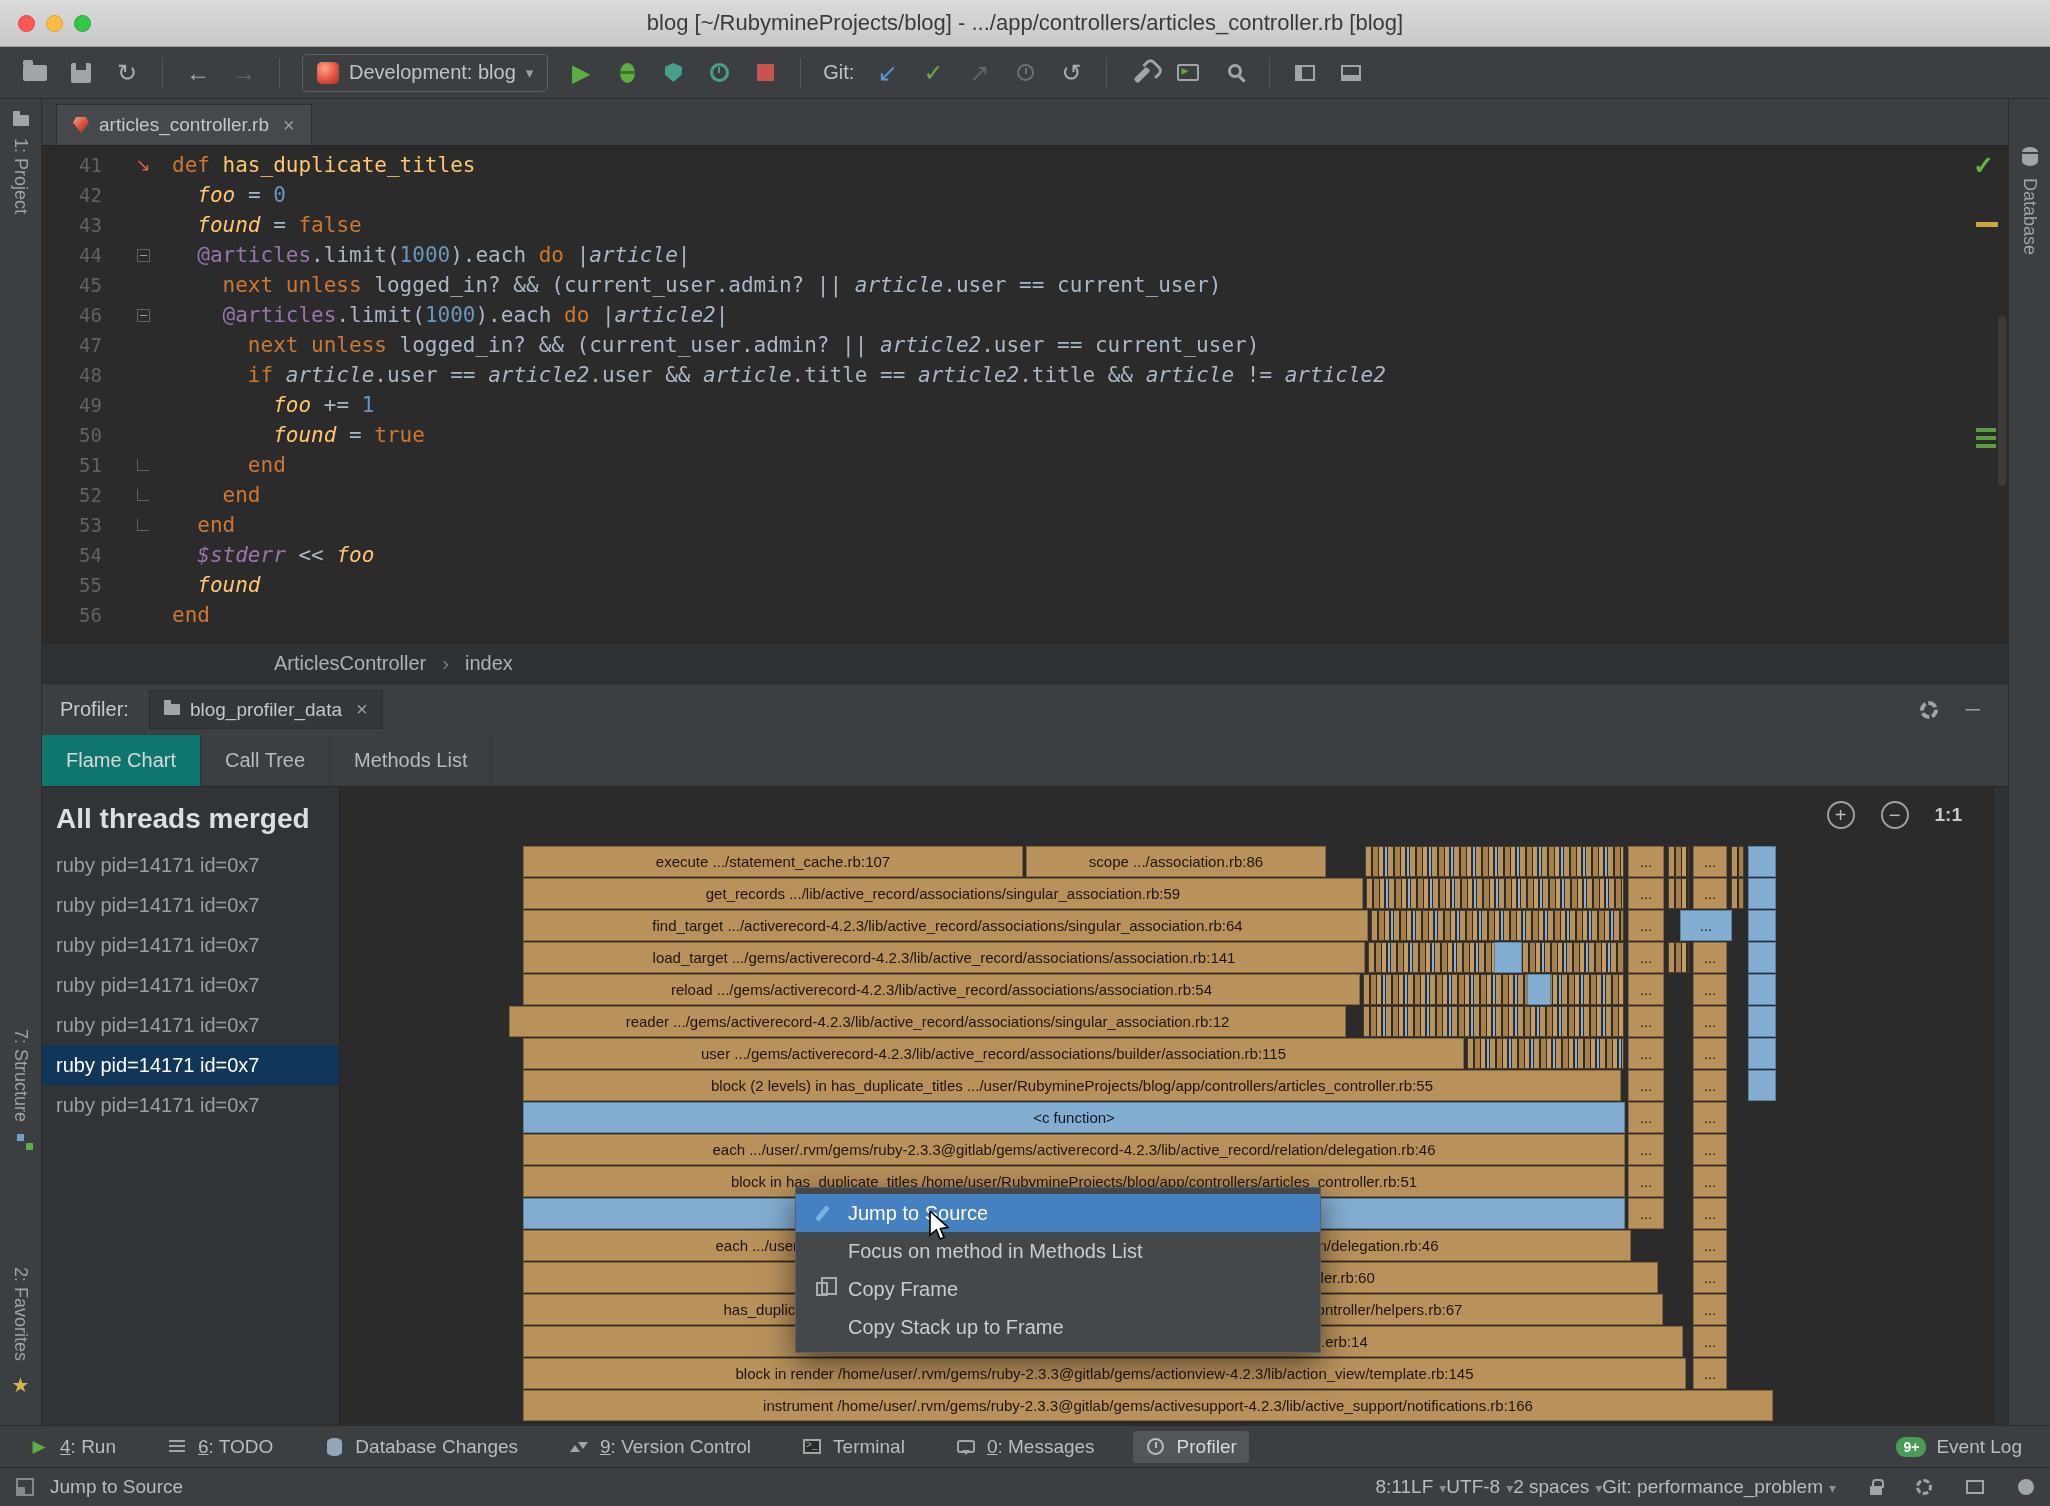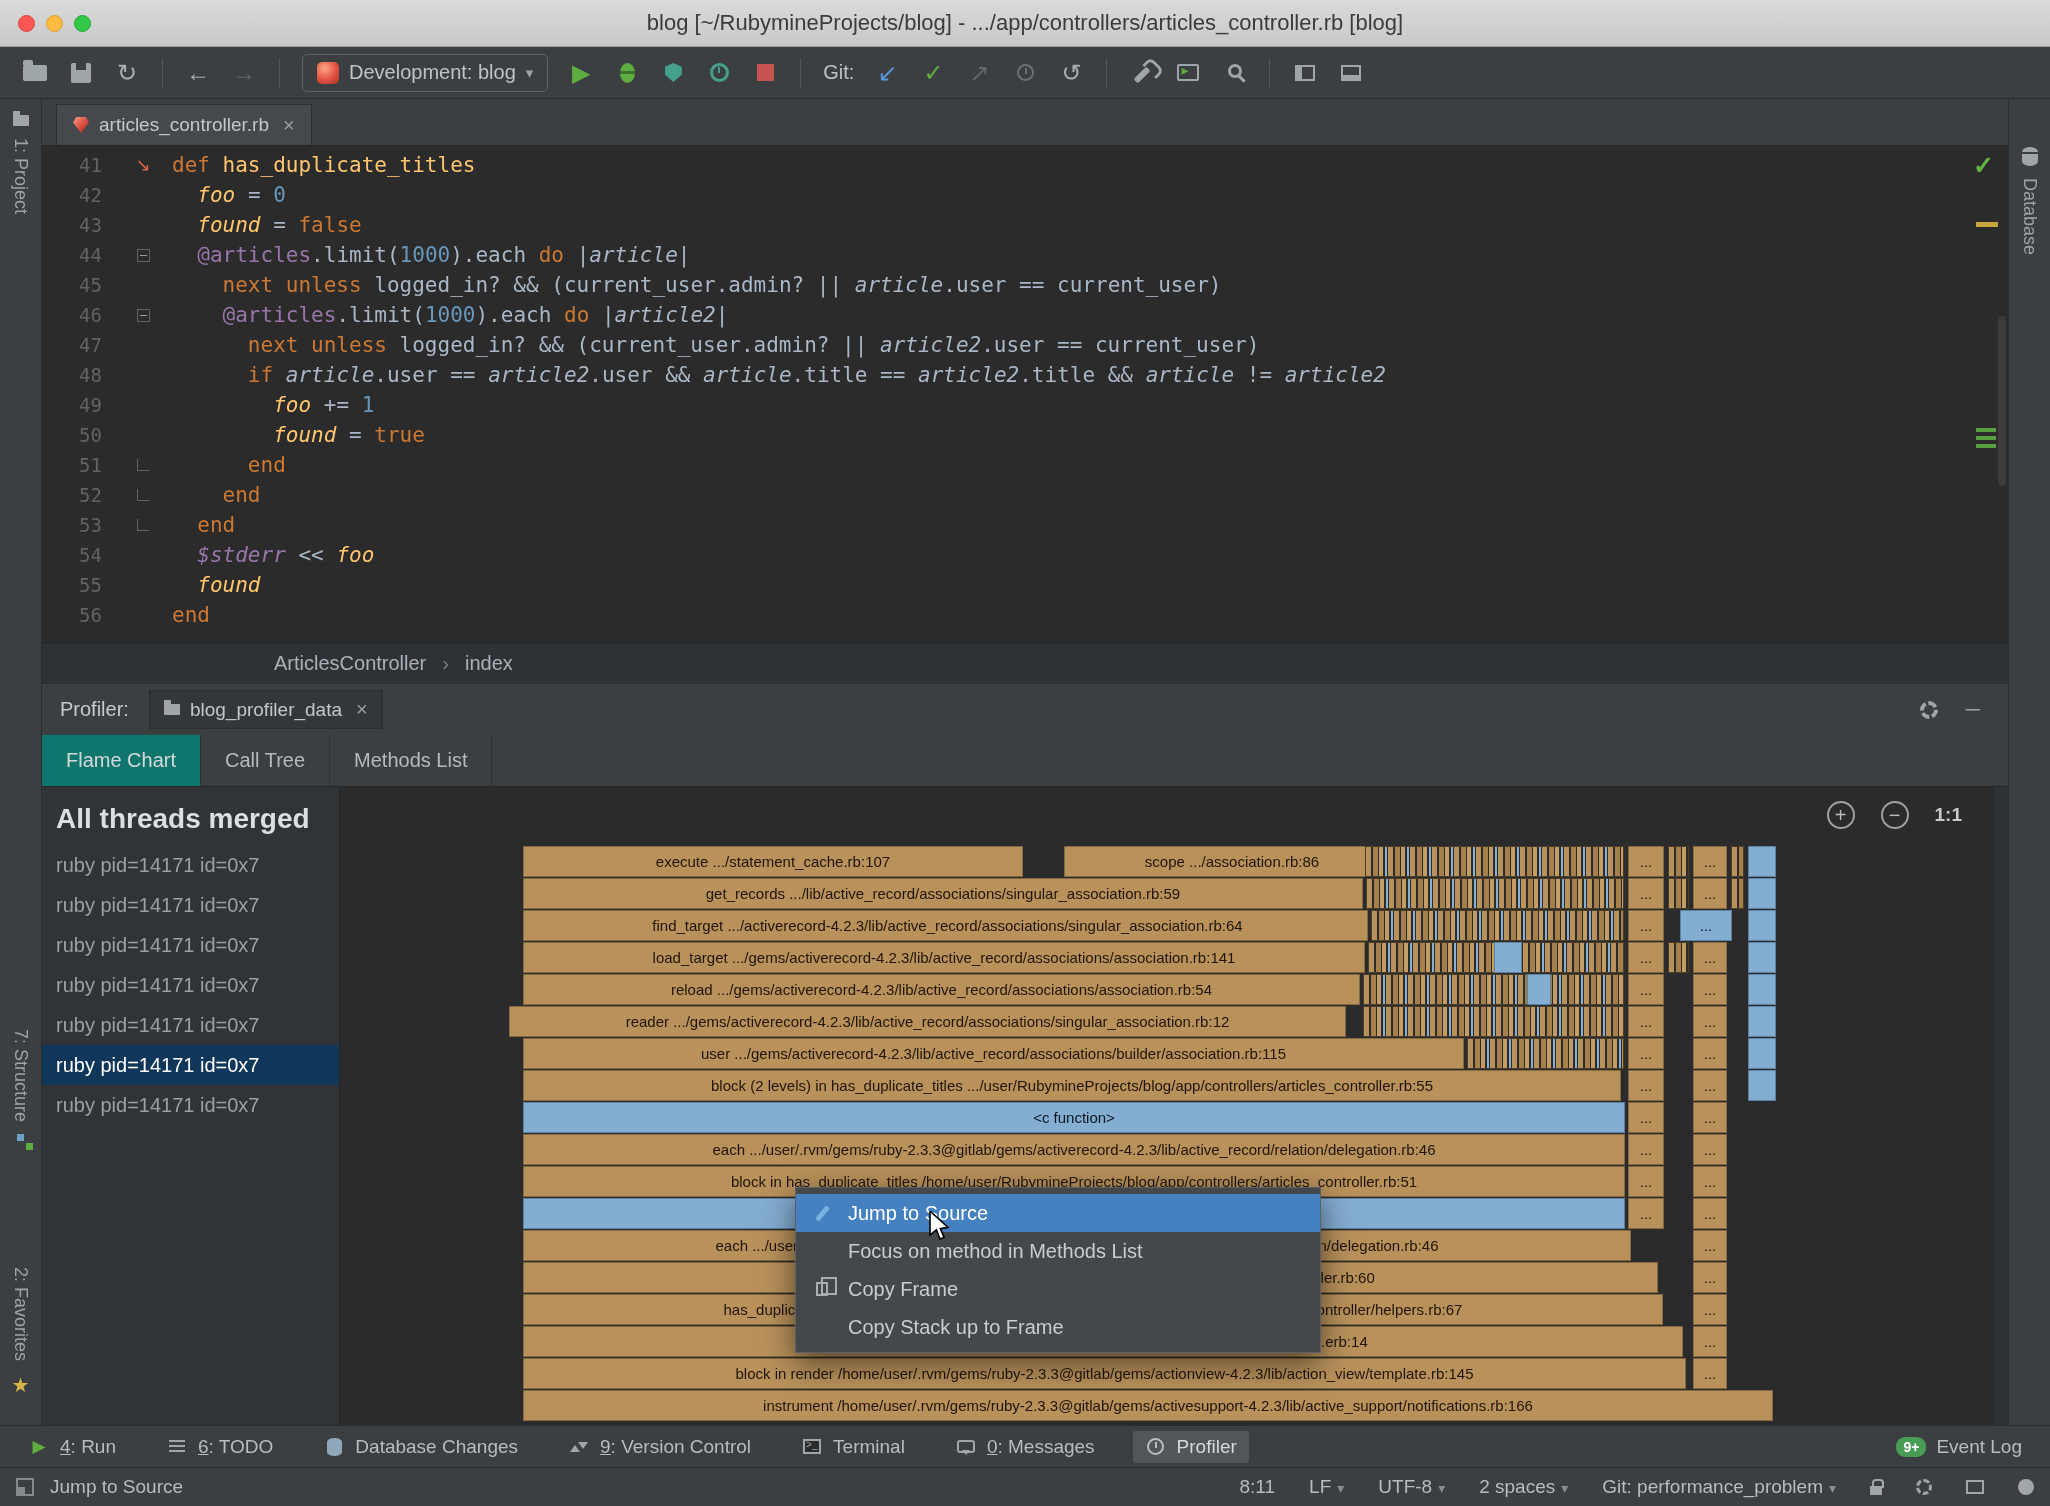--- a/index.html
+++ b/index.html
@@ -354,21 +354,21 @@
         </div>
         <div class="flame-area">
           <div class="zoomctl">
             <span class="zbtn">+</span>
             <span class="zbtn">−</span>
             <span class="zreset">1:1</span>
           </div>
           <div id="flame-rows">
               <div class="frow" style="top: 0px;">
                 <div class="fbar b-tan" style="left: 183px; width: 500px;">execute .../statement_cache.rb:107</div>
-                <div class="fbar b-tan" style="left: 686px; width: 336px; margin-left: 38px;">scope .../association.rb:86</div>
+                <div class="fbar b-tan" style="left: 686px; width: 300px;">scope .../association.rb:86</div>
                 <div class="fbar b-stripe" style="left: 1025px; width: 259px;"></div>
                 <div class="fbar b-tan" style="left: 1288px; width: 36px;">...</div>
                 <div class="fbar b-stripe" style="left: 1328px; width: 21px;"></div>
                 <div class="fbar b-tan" style="left: 1353px; width: 34px;">...</div>
                 <div class="fbar b-stripe" style="left: 1391px; width: 13px;"></div>
                 <div class="fbar b-blue" style="left: 1408px; width: 28px;"></div>
               </div>
               <div class="frow" style="top: 32px;">
                 <div class="fbar b-tan" style="left: 183px; width: 840px;">get_records .../lib/active_record/associations/singular_association.rb:59</div>
                 <div class="fbar b-stripe" style="left: 1026px; width: 258px;"></div>
@@ -552,21 +552,21 @@
         <span class="badge">9+</span>
         <span>Event Log</span>
       </div>
     </div>
   </div>
 
   <div class="statusbar">
     <span class="corner-icon"></span>
     <span class="hint">Jump to Source</span>
     <div class="sb-right">
-      <div id="status-widgets" style="display:flex;align-items:center;gap:34px">
+      <div id="status-widgets" style="display:flex;align-items:center;">
           <span class="sw">8:11</span>
           <span class="sw">LF<span class="swc">▾</span></span>
           <span class="sw">UTF-8<span class="swc">▾</span></span>
           <span class="sw">2 spaces<span class="swc">▾</span></span>
           <span class="sw">Git: performance_problem<span class="swc">▾</span></span>
         </div>
       <span class="si-lock"></span>
       <span class="si-gear"></span>
       <span class="si-screen"></span>
       <span class="si-hector"></span>

